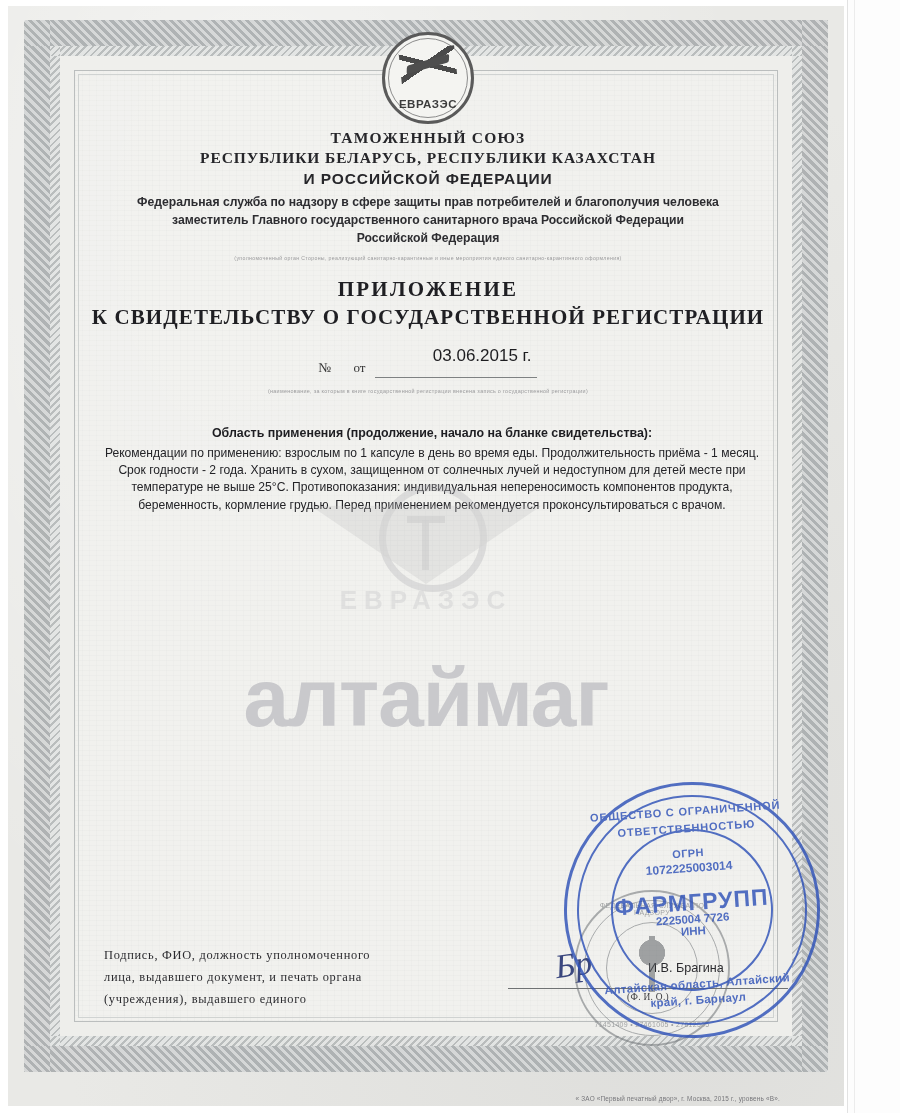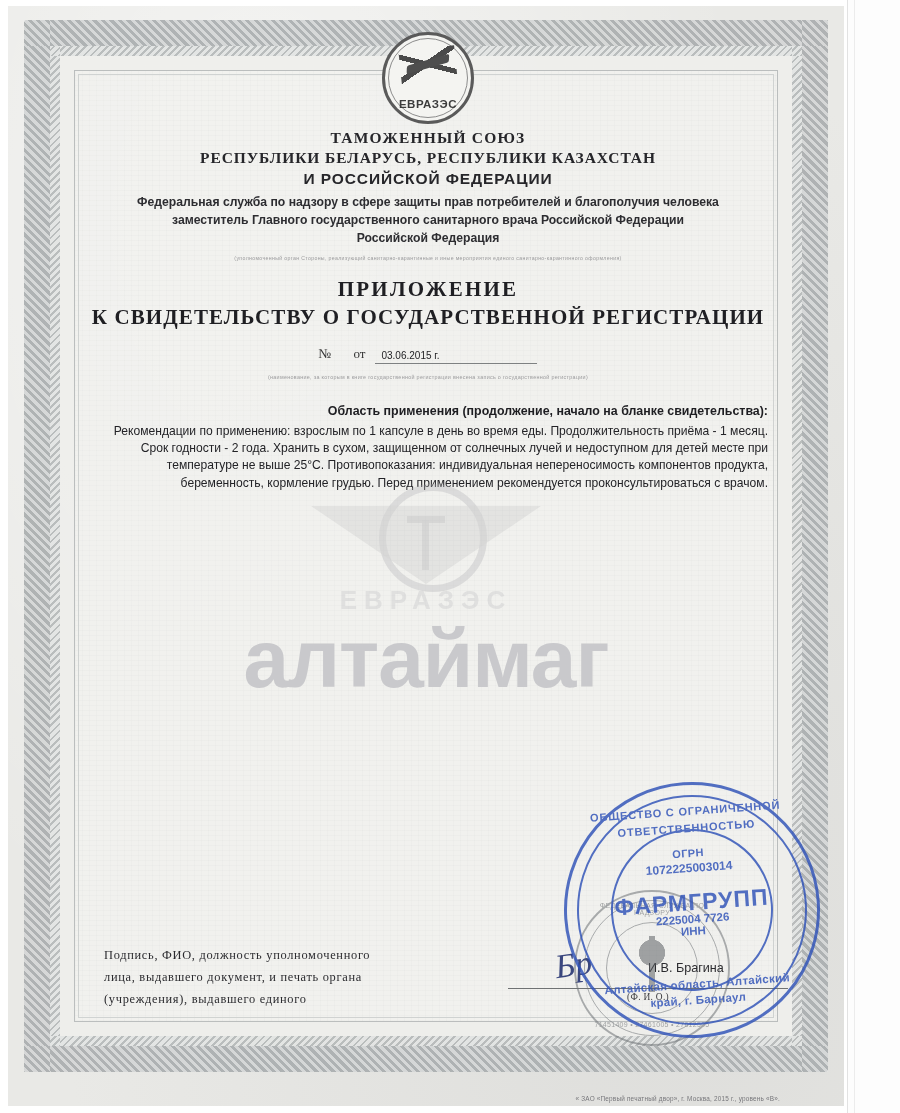--- a/index.html
+++ b/index.html
@@ -251,41 +251,41 @@
     text-align: center;
     letter-spacing: .2px;
   }
   .numline .lbl2 {
     font-size: 13px;
     color: #333;
     padding: 0 10px 2px 14px;
   }
   .numline .val2 {
     font-family: "Liberation Sans", sans-serif;
-    font-size: 10px;
+    font-size: 17px;
     color: #1d1d20;
     border-bottom: 1px solid #7e8182;
     min-width: 150px;
-    padding: 0 6px 2px;
-    text-align: left;
+    padding: 0 6px 11px;
+    text-align: right;
   }
 
   .microprint2 {
     margin-top: 10px;
     font-size: 5.4px;
     color: #9b9b9d;
     letter-spacing: .3px;
   }
 
   
   .body-block {
     position: absolute;
-    left: 88px; top: 398px;
+    left: 88px; top: 420px;
     width: 672px;
-    text-align: right;
+    text-align: center;
   }
   .body-heading {
     font-size: 12.4px;
     font-weight: bold;
     color: #1e1e22;
     margin-bottom: 5px;
   }
   .body-text {
     font-size: 12.1px;
     line-height: 1.42;
@@ -341,20 +341,21 @@
     font-weight: bold;
     letter-spacing: 7px;
     color: rgba(196,196,199,.85);
   }
   .wm-name {
     font-size: 82px;
     font-weight: bold;
     letter-spacing: -1px;
     color: #c9c9cc;
     line-height: .95;
+    margin-top: 39px;
   }
   .wm-sub {
     margin-top: 10px;
     font-size: 27px;
     color: #c9c9cc;
     letter-spacing: .5px;
   }
 
   
   .sig-block {

